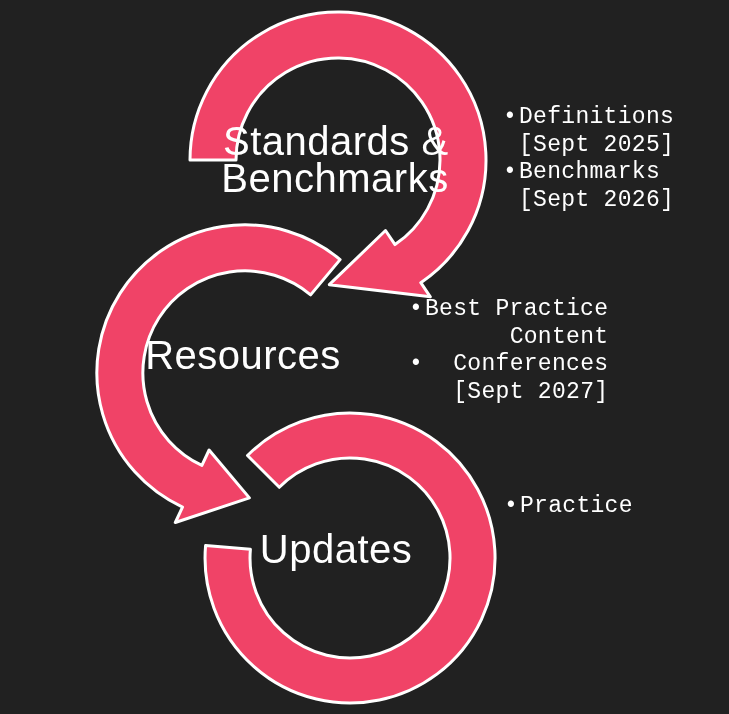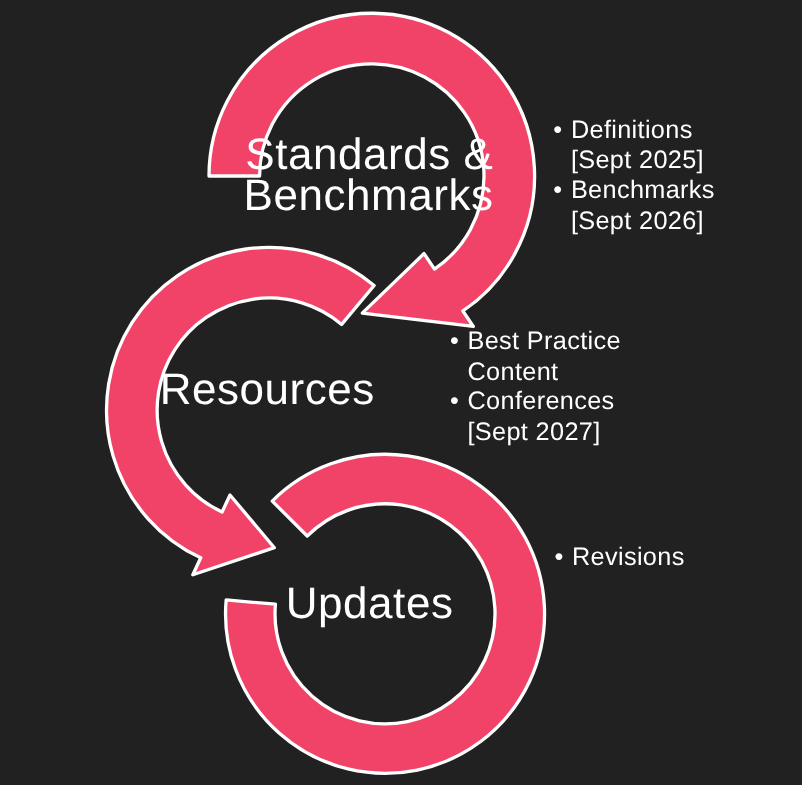--- a/index.html
+++ b/index.html
@@ -34,23 +34,24 @@
   #label-1 { left: 243px; top: 355px; }
   #label-2 { left: 336px; top: 549px; }
   .bullets {
     position: absolute;
     margin: 0;
     padding: 0;
     list-style: none;
     font-size: 23px;
     line-height: 27.5px;
     letter-spacing: 0.3px;
+    font-family: Liberation Mono, monospace;
   }
   #bullets-0 { left: 504px; top: 104px; }
-  #bullets-1 { left: 410px; top: 296px; }
+  #bullets-1 { left: 410px; top: 296px; text-align: right; }
   #bullets-2 { left: 505px; top: 493px; }
   .bullets li {
     position: relative;
     padding-left: 15px;
     white-space: pre-line;
   }
   .bullets li::before {
     content: "\2022";
     position: absolute;
     left: -1px;
@@ -83,16 +84,16 @@
   </ul>
 
   <ul class="bullets" id="bullets-1">
     <li>Best Practice
 Content</li>
     <li>Conferences
 [Sept 2027]</li>
   </ul>
 
   <ul class="bullets" id="bullets-2">
-    <li>Revisions</li>
+    <li>Practice</li>
   </ul>
 
 </div>
 
 </body></html>

